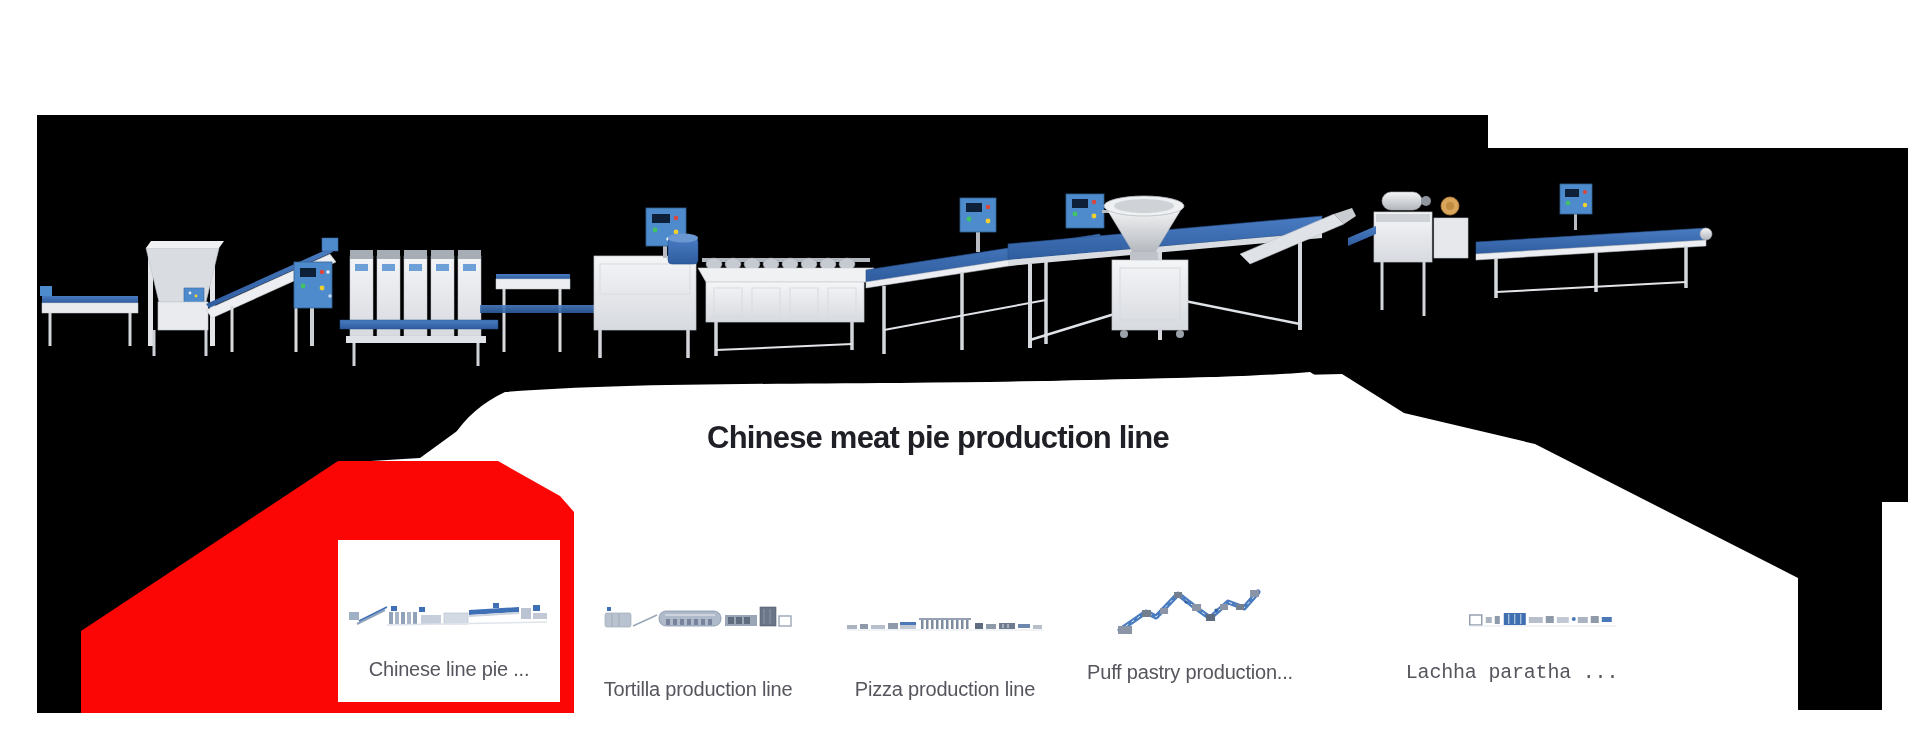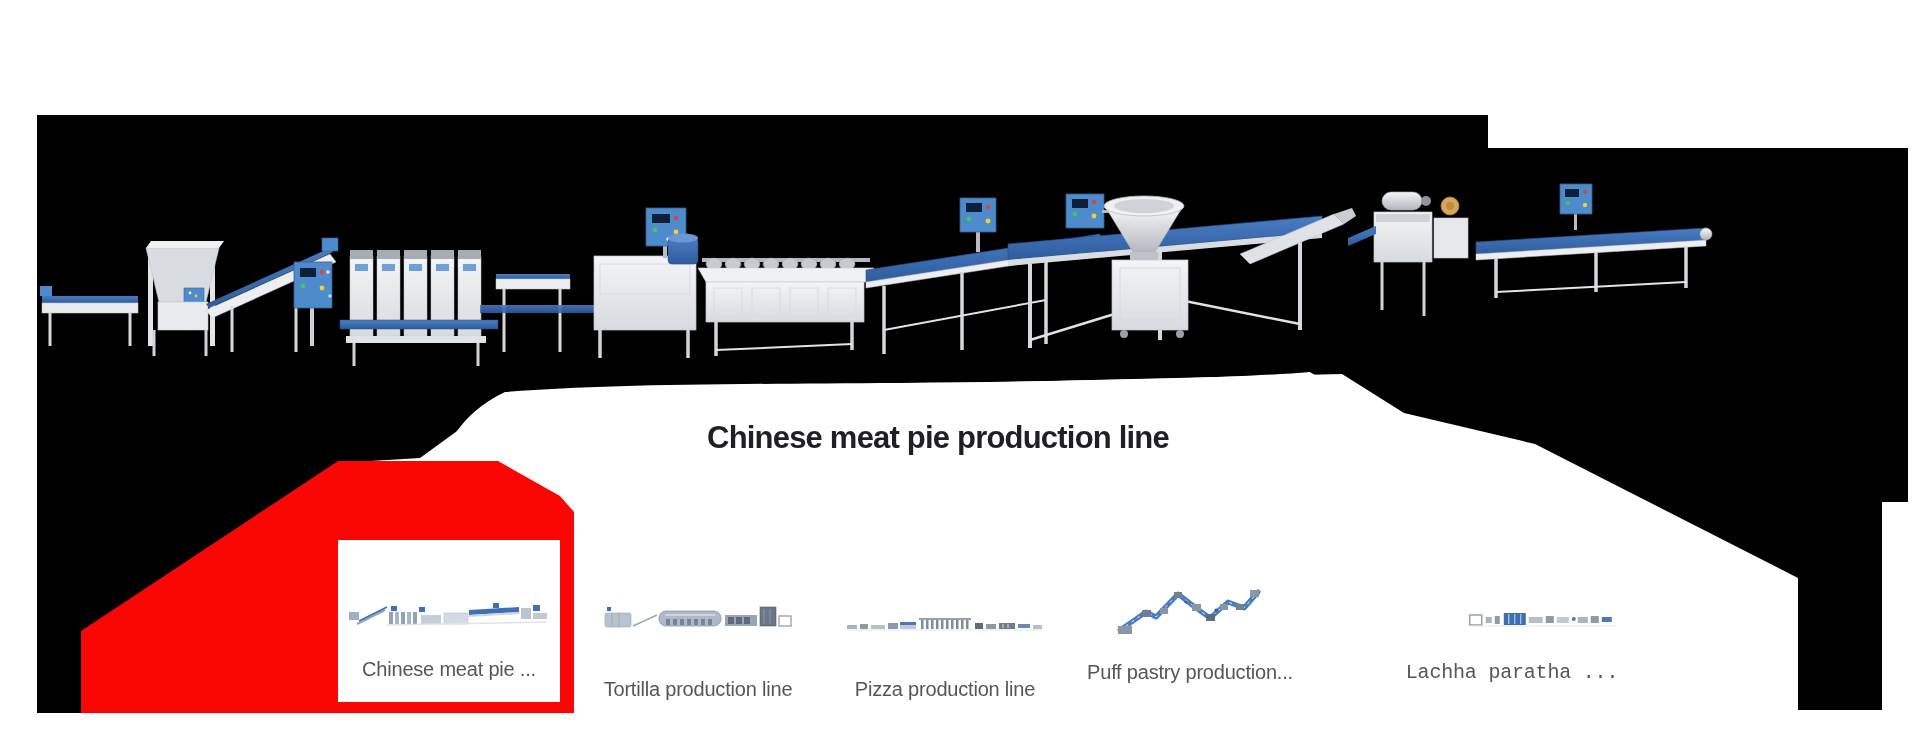--- a/index.html
+++ b/index.html
@@ -228,21 +228,21 @@
       <rect x="74" y="15" width="20" height="9" fill="#c7cedb"></rect>
       <rect x="97" y="13" width="24" height="11" fill="#d4dae4" stroke="#b2bccb" stroke-width="0.6"></rect>
       <polygon points="122,10 172,7 172,12 122,15" fill="#3f70b5"></polygon>
       <line x1="122" y1="16" x2="172" y2="13" stroke="#cdd4de" stroke-width="2"></line>
       <rect x="146" y="3" width="6" height="5" fill="#3f70b5"></rect>
       <rect x="174" y="8" width="10" height="11" fill="#b9c3d2"></rect>
       <rect x="186" y="5" width="7" height="6" fill="#3f70b5"></rect>
       <rect x="186" y="13" width="14" height="6" fill="#c2c9d4"></rect>
       <line x1="40" y1="25" x2="200" y2="22" stroke="#dfe3ea" stroke-width="1.5"></line>
     </svg>
-    <span class="thumb-label">Chinese meat pie ...</span>
+    <span class="thumb-label">Chinese line pie ...</span>
   </div>
 
   <div class="thumb-item" style="left:698px;top:603px;transform:translateX(-50%);
        display:flex;flex-direction:column;align-items:center;">
     <svg class="thumb-img" width="190" height="30" viewBox="0 0 190 30">
       <rect x="4" y="4" width="4" height="4" fill="#3f70b5"></rect>
       <rect x="2" y="10" width="26" height="14" rx="2" fill="#b9c2cf" stroke="#98a4b5" stroke-width="0.6"></rect>
       <line x1="9" y1="11" x2="9" y2="23" stroke="#98a4b5" stroke-width="0.8"></line>
       <line x1="16" y1="11" x2="16" y2="23" stroke="#98a4b5" stroke-width="0.8"></line>
       <line x1="30" y1="23" x2="54" y2="12" stroke="#9aa7b8" stroke-width="1.6"></line>

